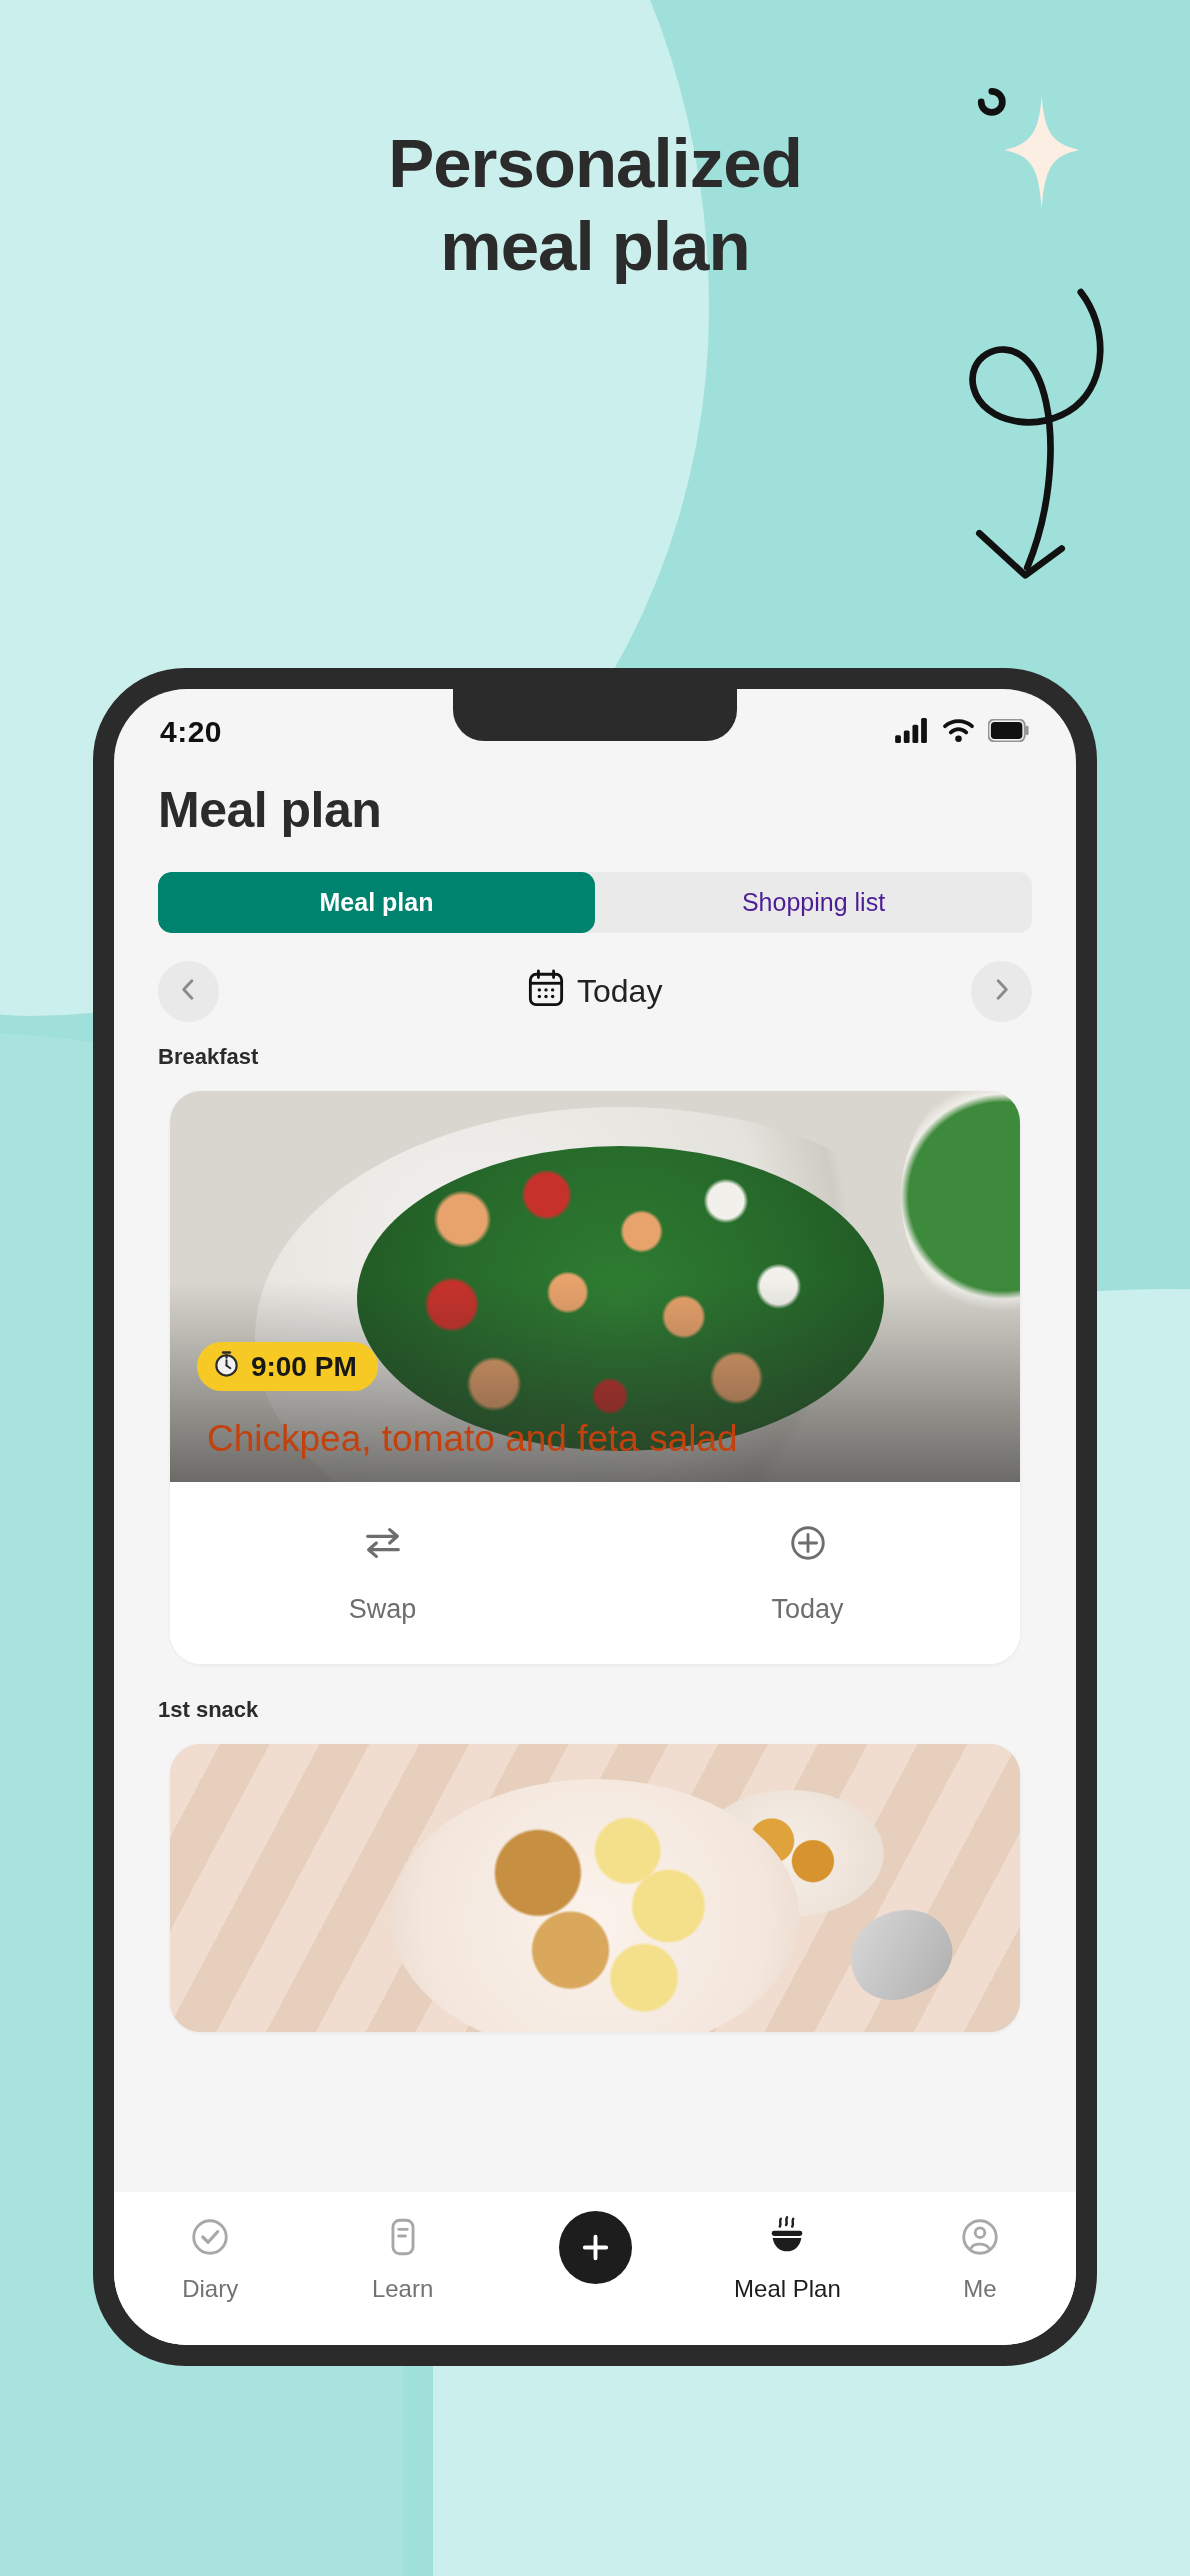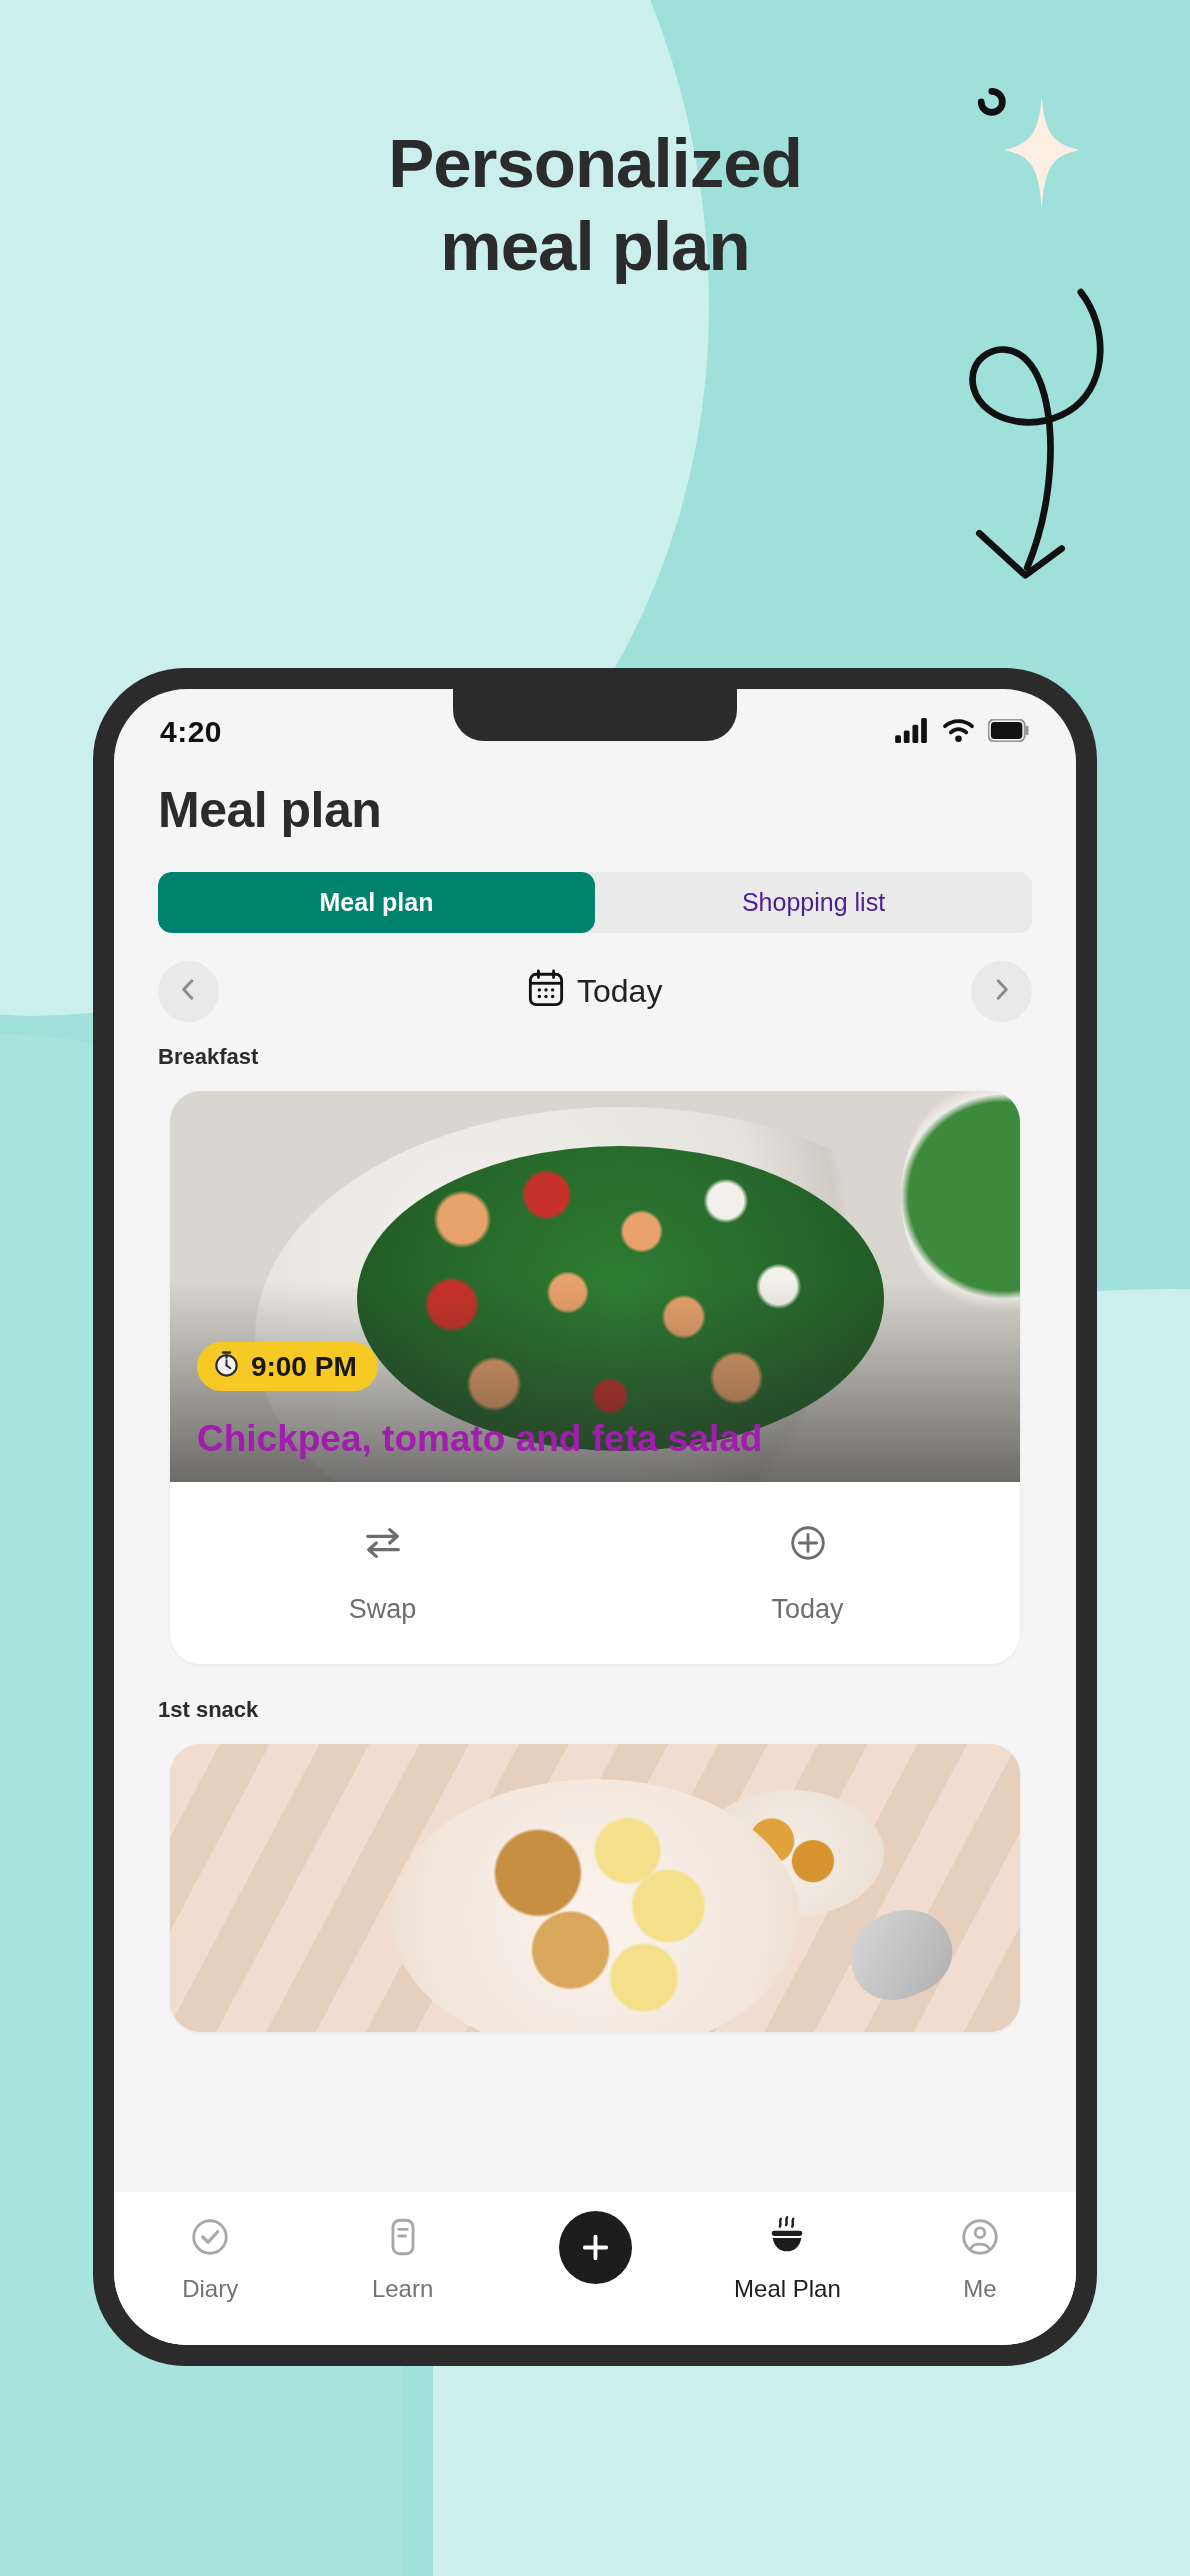--- a/index.html
+++ b/index.html
@@ -174,24 +174,24 @@
   }
   .time-badge {
     position:absolute; left:27px; top:251px;
     background:#F6C924;
     border-radius:25px;
     padding:6.7px 21px 6.7px 15.3px;
     display:flex; align-items:center; gap:9.6px;
     font-size:28px; font-weight:600; color:#171717;
   }
   .meal-title {
-    position:absolute; left:27px; right:27px; bottom:21px;
-    color:#a21caf;
+    position:absolute; left:37px; right:27px; bottom:21px;
+    color:#c2410c;
     font-size:37px;
-    font-weight:bold;
+    font-weight:normal;
     line-height:1.2;
   }
   .meal-actions {
     height:182px;
     display:flex;
     align-items:center;
     background:#FFFFFF;
   }
   .meal-action {
     flex:1;

